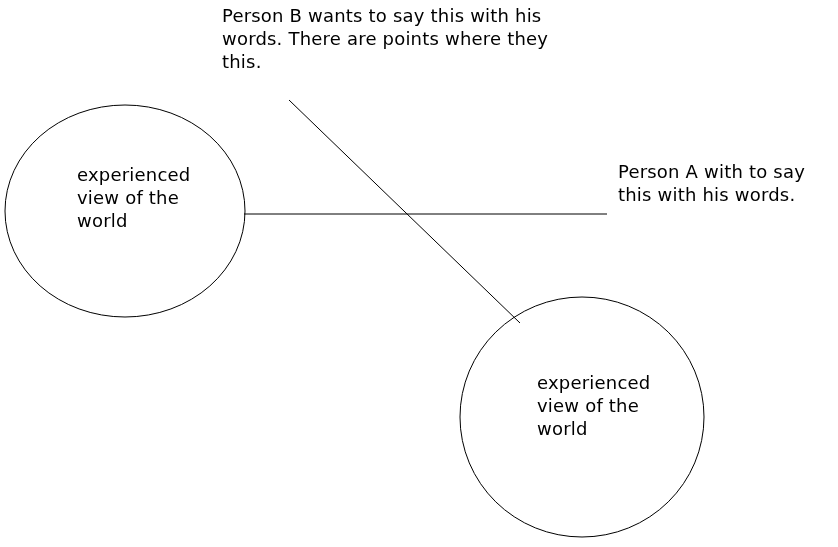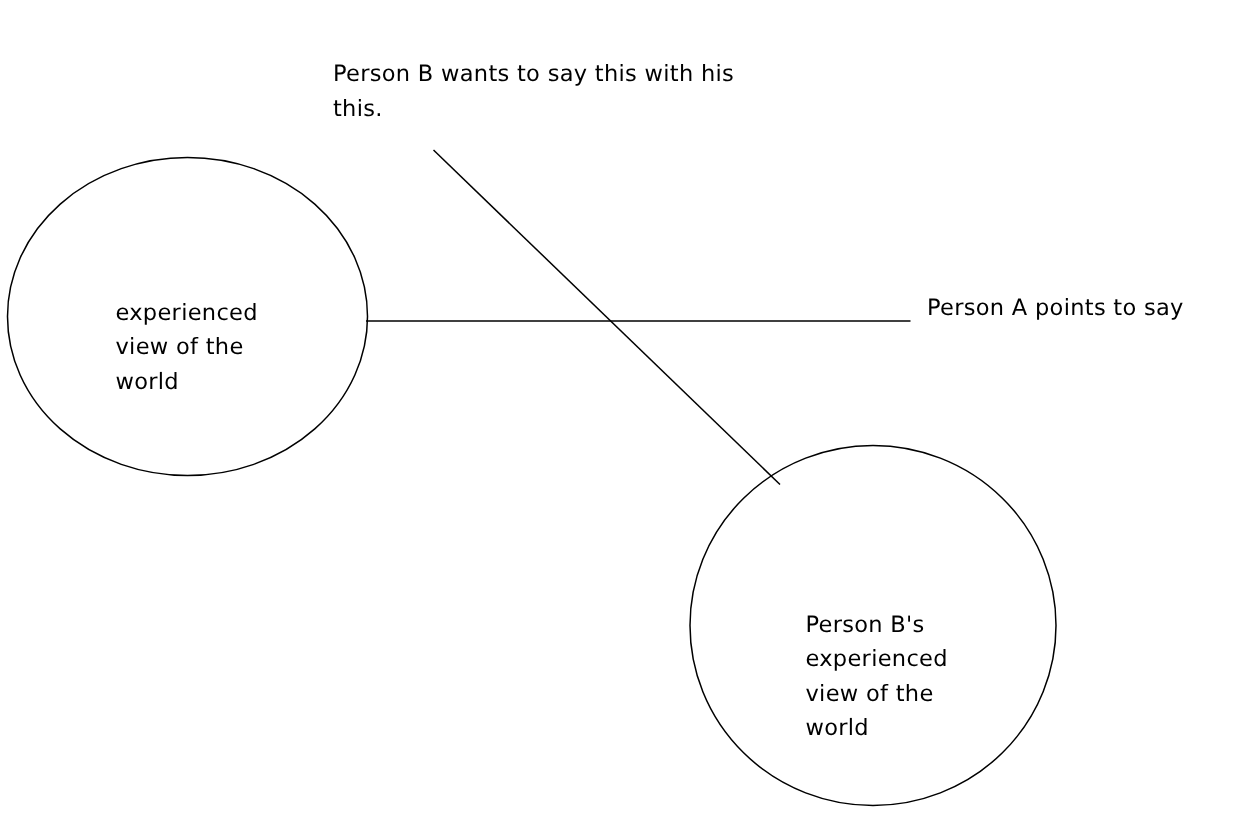--- a/index.html
+++ b/index.html
@@ -15,24 +15,23 @@
     font-family: "DejaVu Sans", "Liberation Sans", sans-serif;
     color: #000000;
   }
   #svg-layer {
     position: absolute;
     left: 0;
     top: 0;
   }
   .caption {
     position: absolute;
-    font-size: 15px;
+    font-size: 18px;
     line-height: 23px;
     letter-spacing: 0.2px;
-    margin-top: 34px;
   }
   .caption .line {
     white-space: nowrap;
   }
   #caption-person-b-goal { left: 222px; top: 4px; }
   #caption-person-a-goal { left: 618px; top: 160px; }
   #label-person-a-circle { left: 77px;  top: 163px; }
   #label-person-b-circle { left: 537px; top: 371px; }
 </style>
 </head>
@@ -40,31 +39,32 @@
 
 <svg id="svg-layer" width="838" height="547" viewBox="0 0 838 547">
   <ellipse cx="125" cy="211" rx="120" ry="106" fill="none" stroke-width="1" stroke="#000000"></ellipse>
   <ellipse cx="582" cy="417" rx="122" ry="120" fill="none" stroke-width="1" stroke="#000000"></ellipse>
   <line x1="244" y1="214" x2="607" y2="214" stroke-width="1" stroke="#000000"></line>
   <line x1="289" y1="100" x2="520" y2="323" stroke-width="1" stroke="#000000"></line>
 </svg>
 
 <div id="caption-person-b-goal" class="caption">
   <div class="line">Person B wants to say this with his</div>
+  <div class="line">words. There are points where they</div>
   <div class="line">this.</div>
 </div>
 
 <div id="caption-person-a-goal" class="caption">
-  <div class="line">Person A points to say</div>
+  <div class="line">Person A with to say</div>
+  <div class="line">this with his words.</div>
 </div>
 
 <div id="label-person-a-circle" class="caption">
   <div class="line">experienced</div>
   <div class="line">view of the</div>
   <div class="line">world</div>
 </div>
 
 <div id="label-person-b-circle" class="caption">
-  <div class="line">Person B's</div>
   <div class="line">experienced</div>
   <div class="line">view of the</div>
   <div class="line">world</div>
 </div>
 
 </body></html>

